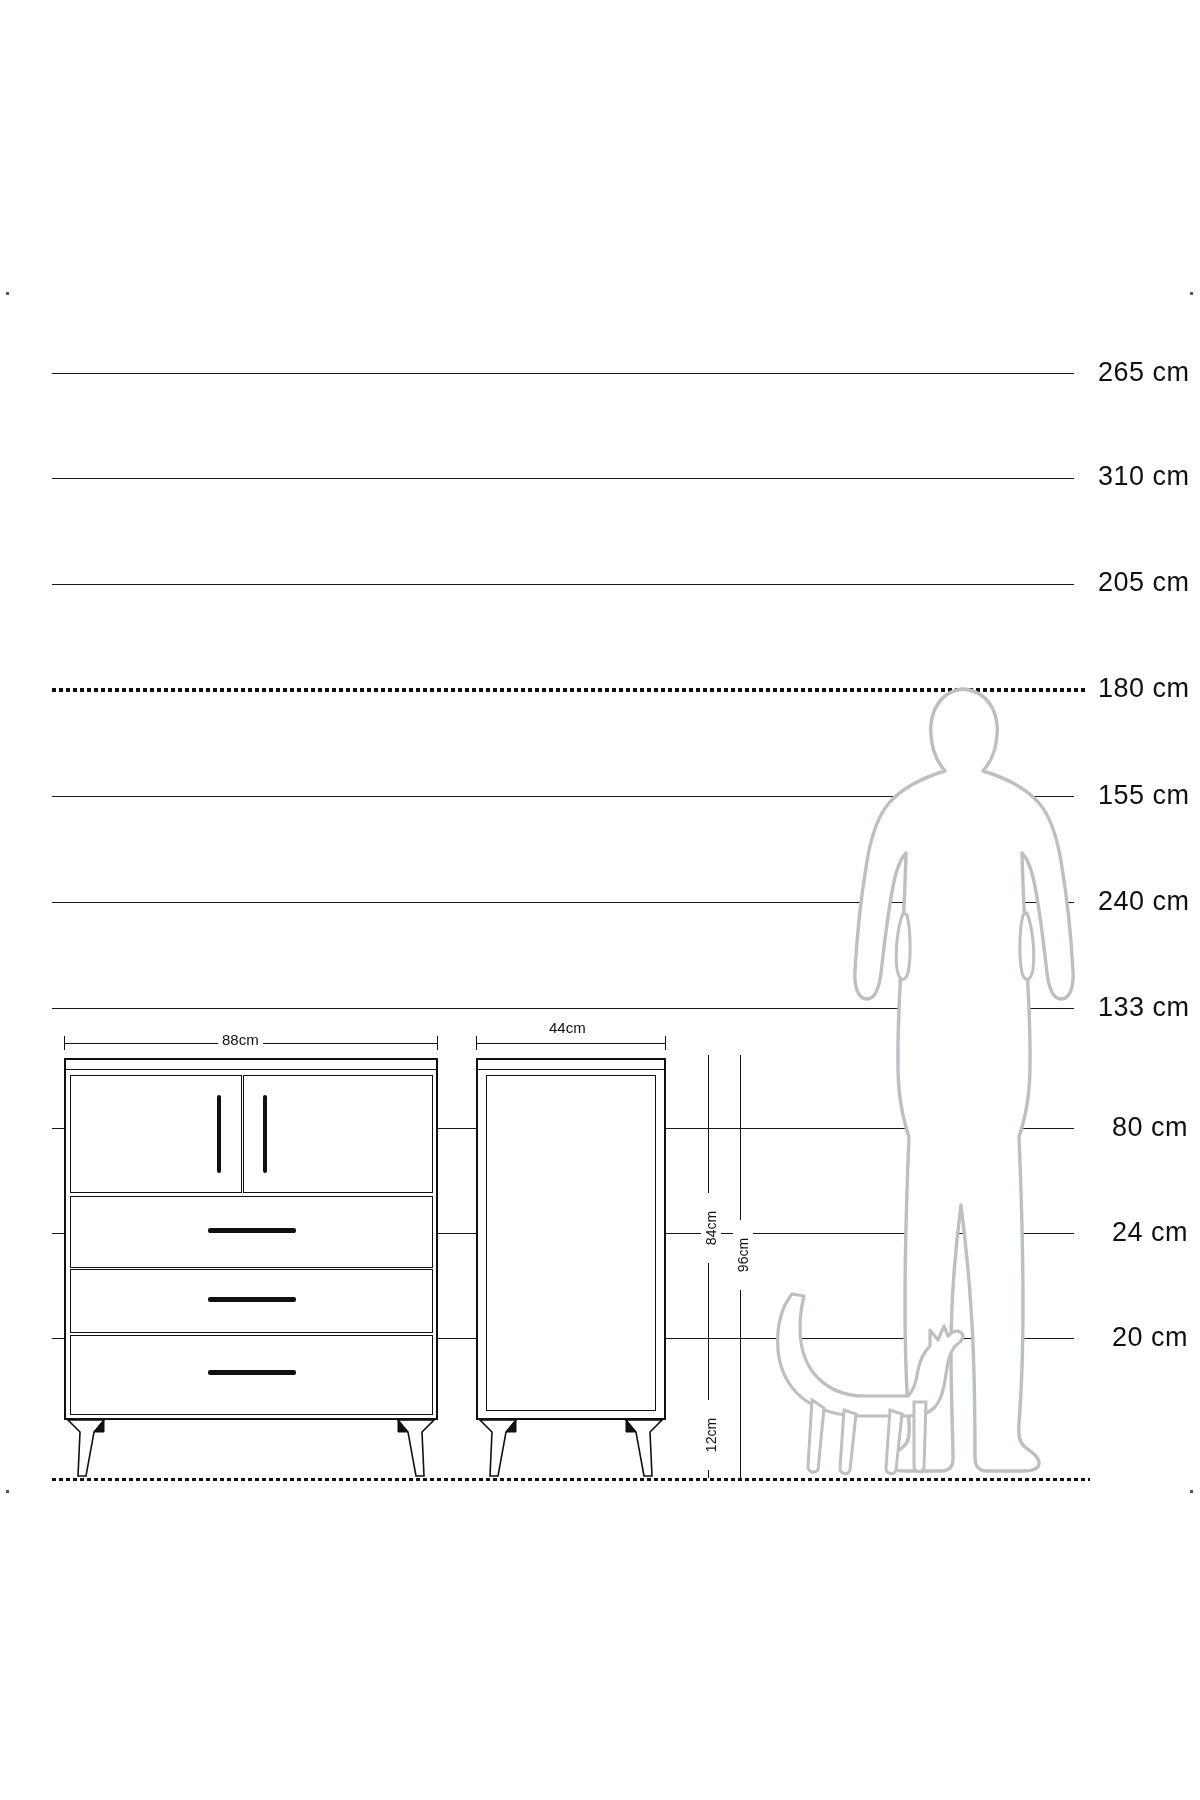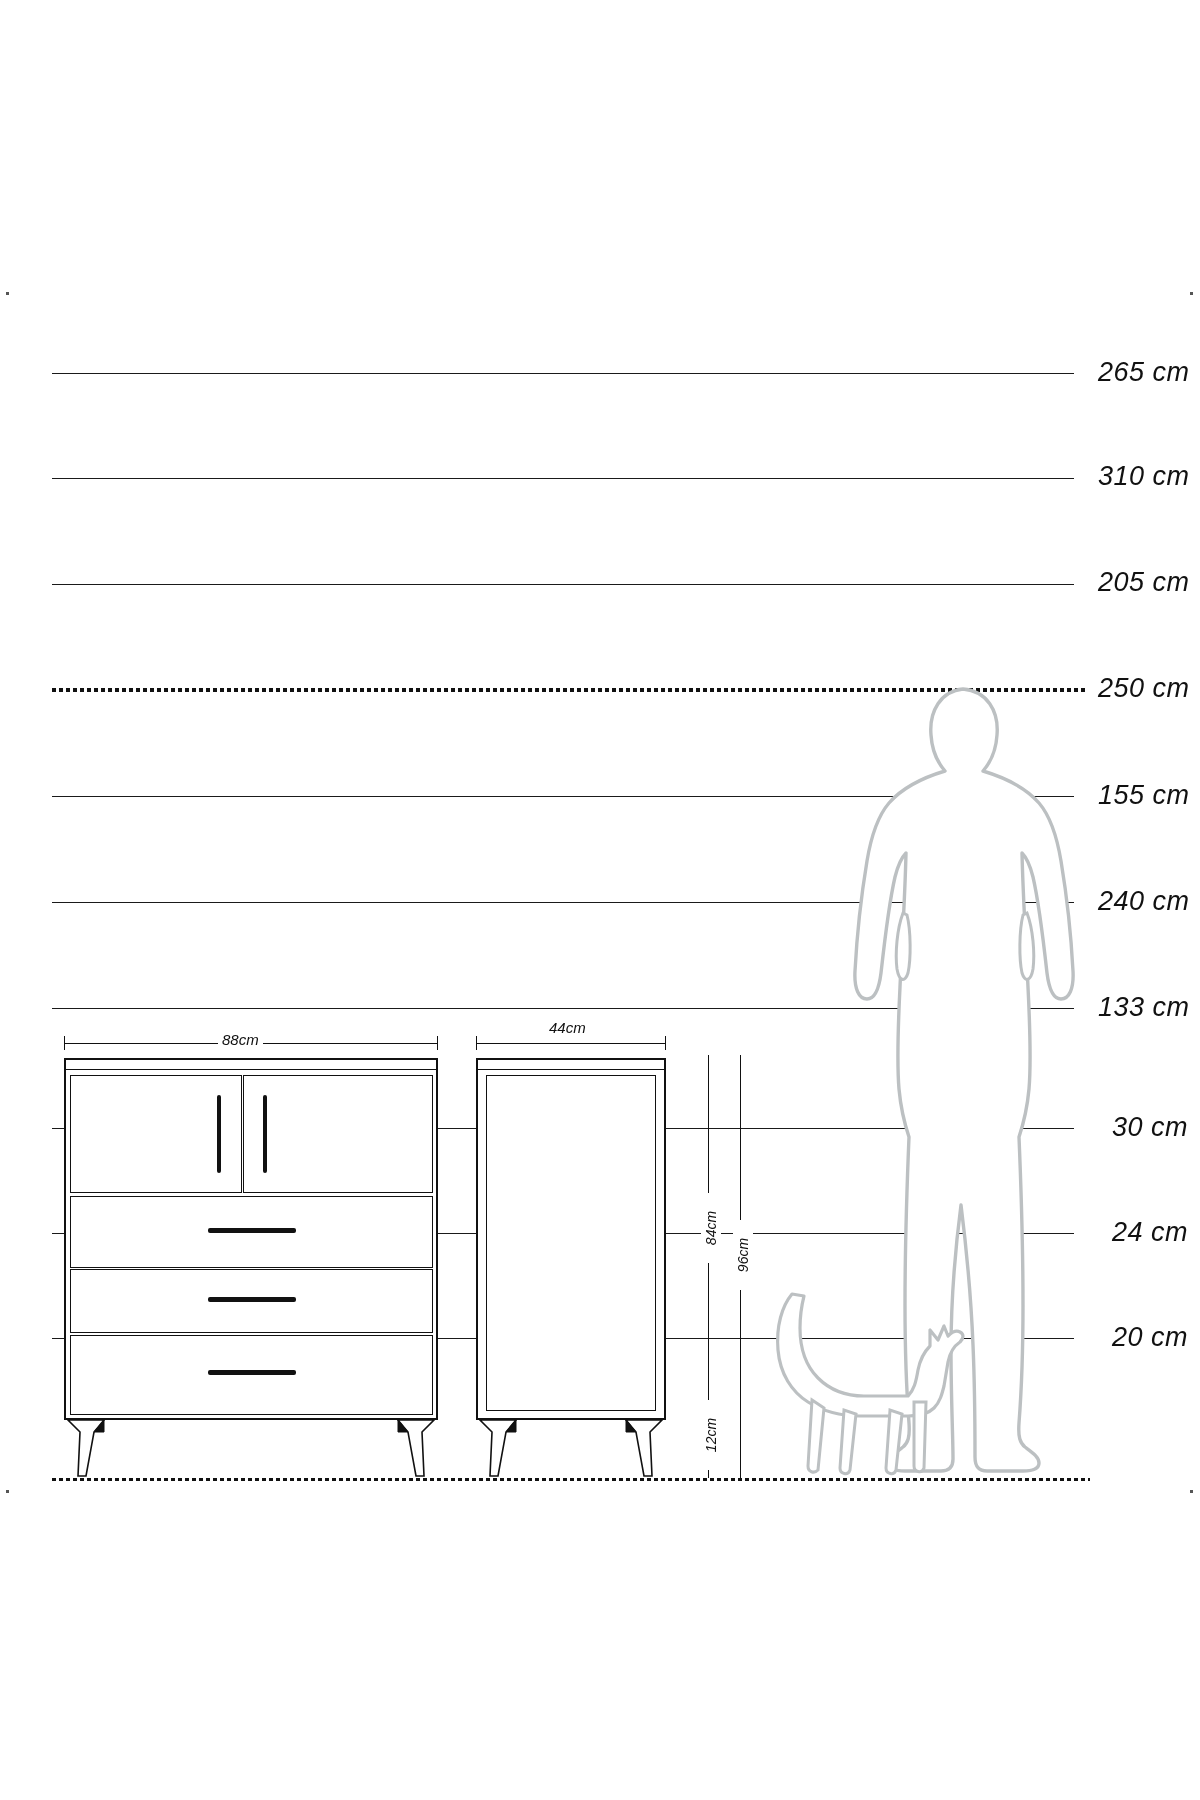--- a/index.html
+++ b/index.html
@@ -12,21 +12,20 @@
     height: 1800px;
     position: relative;
     font-family: "Liberation Sans", sans-serif;
     overflow: hidden;
   }
   #stage {
     position: absolute;
     left: 0; top: 0;
     width: 1200px;
     height: 1620px;
-    font-style: italic;
   }
   .scale-label {
     position: absolute;
     font-size: 27px;
     color: #111111;
     letter-spacing: 0.5px;
     white-space: nowrap;
   }
   .scale-line {
     position: absolute;
@@ -136,33 +135,33 @@
   <div class="scale-line" style="left:52px; top:373px; width:1022px;"></div>
   <div class="scale-label" style="left:1098px; top:357px;">265 cm</div>
 
   <div class="scale-line" style="left:52px; top:478px; width:1022px;"></div>
   <div class="scale-label" style="left:1098px; top:461px;">310 cm</div>
 
   <div class="scale-line" style="left:52px; top:584px; width:1022px;"></div>
   <div class="scale-label" style="left:1098px; top:567px;">205 cm</div>
 
   <div class="dash-line" style="left:52px; top:688px; width:1034px;"></div>
-  <div class="scale-label" style="left:1098px; top:673px;">250 cm</div>
+  <div class="scale-label" style="left:1098px; top:673px;">180 cm</div>
 
   <div class="scale-line" style="left:52px; top:796px; width:1022px;"></div>
   <div class="scale-label" style="left:1098px; top:780px;">155 cm</div>
 
   <div class="scale-line" style="left:52px; top:902px; width:1022px;"></div>
   <div class="scale-label" style="left:1098px; top:886px;">240 cm</div>
 
   <div class="scale-line" style="left:52px; top:1008px; width:1022px;"></div>
   <div class="scale-label" style="left:1098px; top:992px;">133 cm</div>
 
   <div class="scale-line" style="left:52px; top:1128px; width:1022px;"></div>
-  <div class="scale-label" style="left:1112px; top:1112px;">30 cm</div>
+  <div class="scale-label" style="left:1112px; top:1112px;">80 cm</div>
 
   <div class="scale-line" style="left:52px; top:1233px; width:1022px;"></div>
   <div class="scale-label" style="left:1112px; top:1217px;">24 cm</div>
 
   <div class="scale-line" style="left:52px; top:1338px; width:1022px;"></div>
   <div class="scale-label" style="left:1112px; top:1322px;">20 cm</div>
 
   <div class="floor-line" style="top:1478px;"></div>
 
   <div class="dim-h" style="left:64px; top:1043px; width:374px;"></div>

